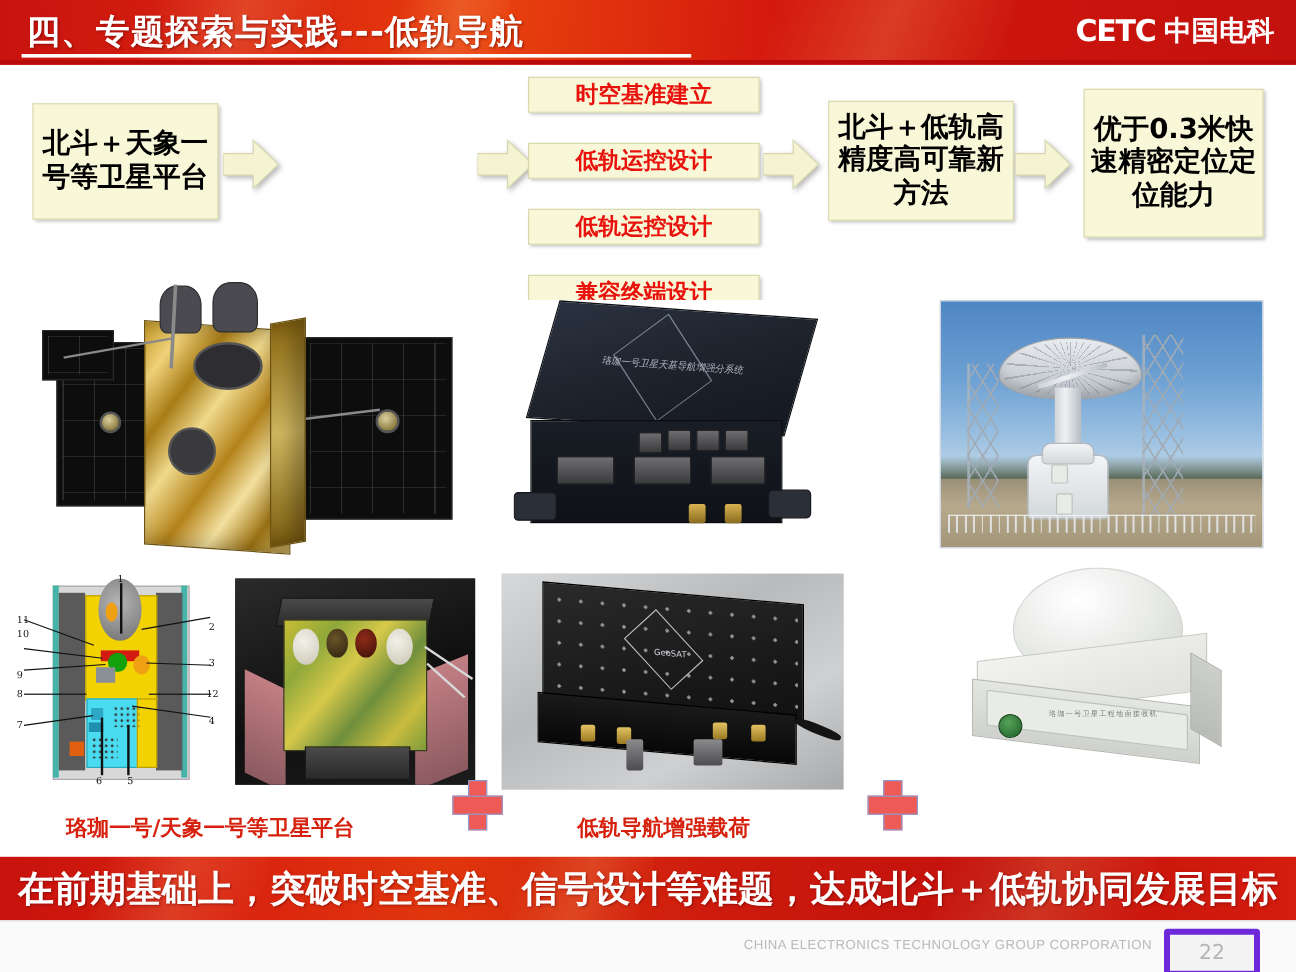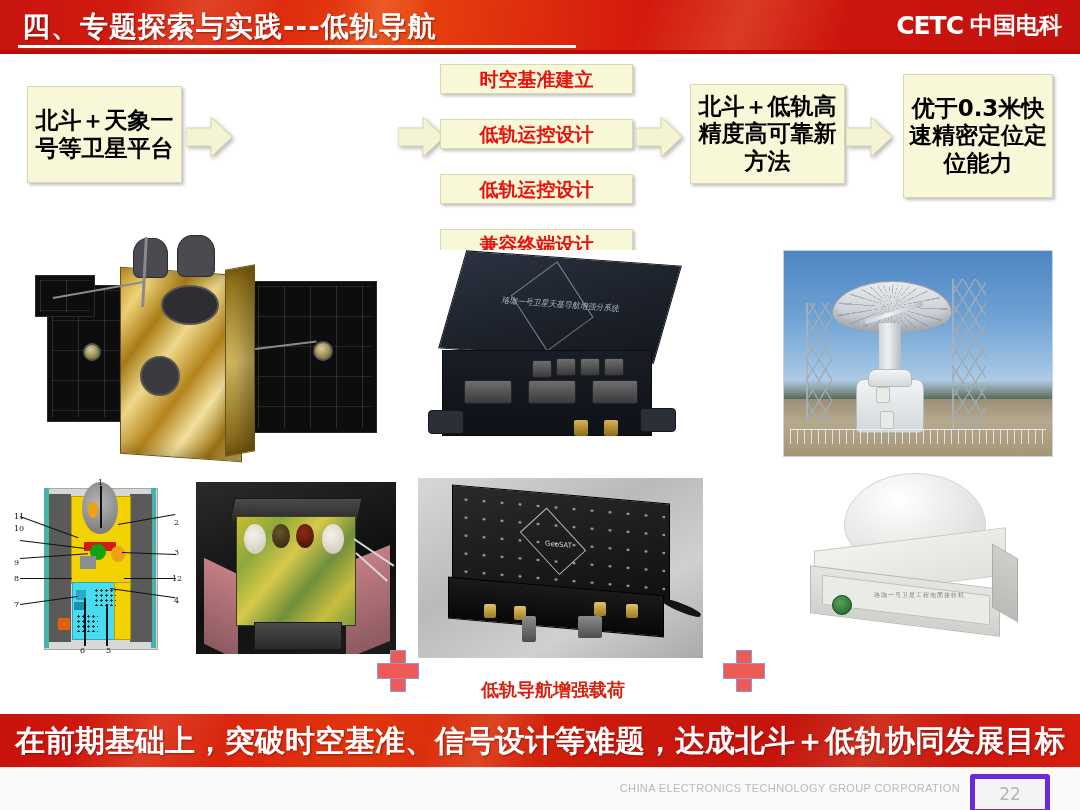--- a/index.html
+++ b/index.html
@@ -559,20 +559,21 @@
     <div class="plus" id="plus1">
       <span style="left:13px; top:0;    width:14px; height:40px;"></span>
       <span style="left:0;    top:13px; width:40px; height:14px;"></span>
     </div>
     <div class="plus" id="plus2">
       <span style="left:13px; top:0;    width:14px; height:40px;"></span>
       <span style="left:0;    top:13px; width:40px; height:14px;"></span>
     </div>
   </div>
 
+  <div class="caption" id="cap1">珞珈一号/天象一号等卫星平台</div>
   <div class="caption" id="cap2">低轨导航增强载荷</div>
 
   <div class="bottom-banner">
     <div class="bb-streak" style="left:80px;"></div>
     <div class="bb-streak" style="left:430px;width:110px;"></div>
     <div class="bb-streak" style="left:780px;width:180px;"></div>
     <div class="bottom-text">在前期基础上，突破时空基准、信号设计等难题，达成北斗＋低轨协同发展目标</div>
   </div>
 
   <div class="footer">

